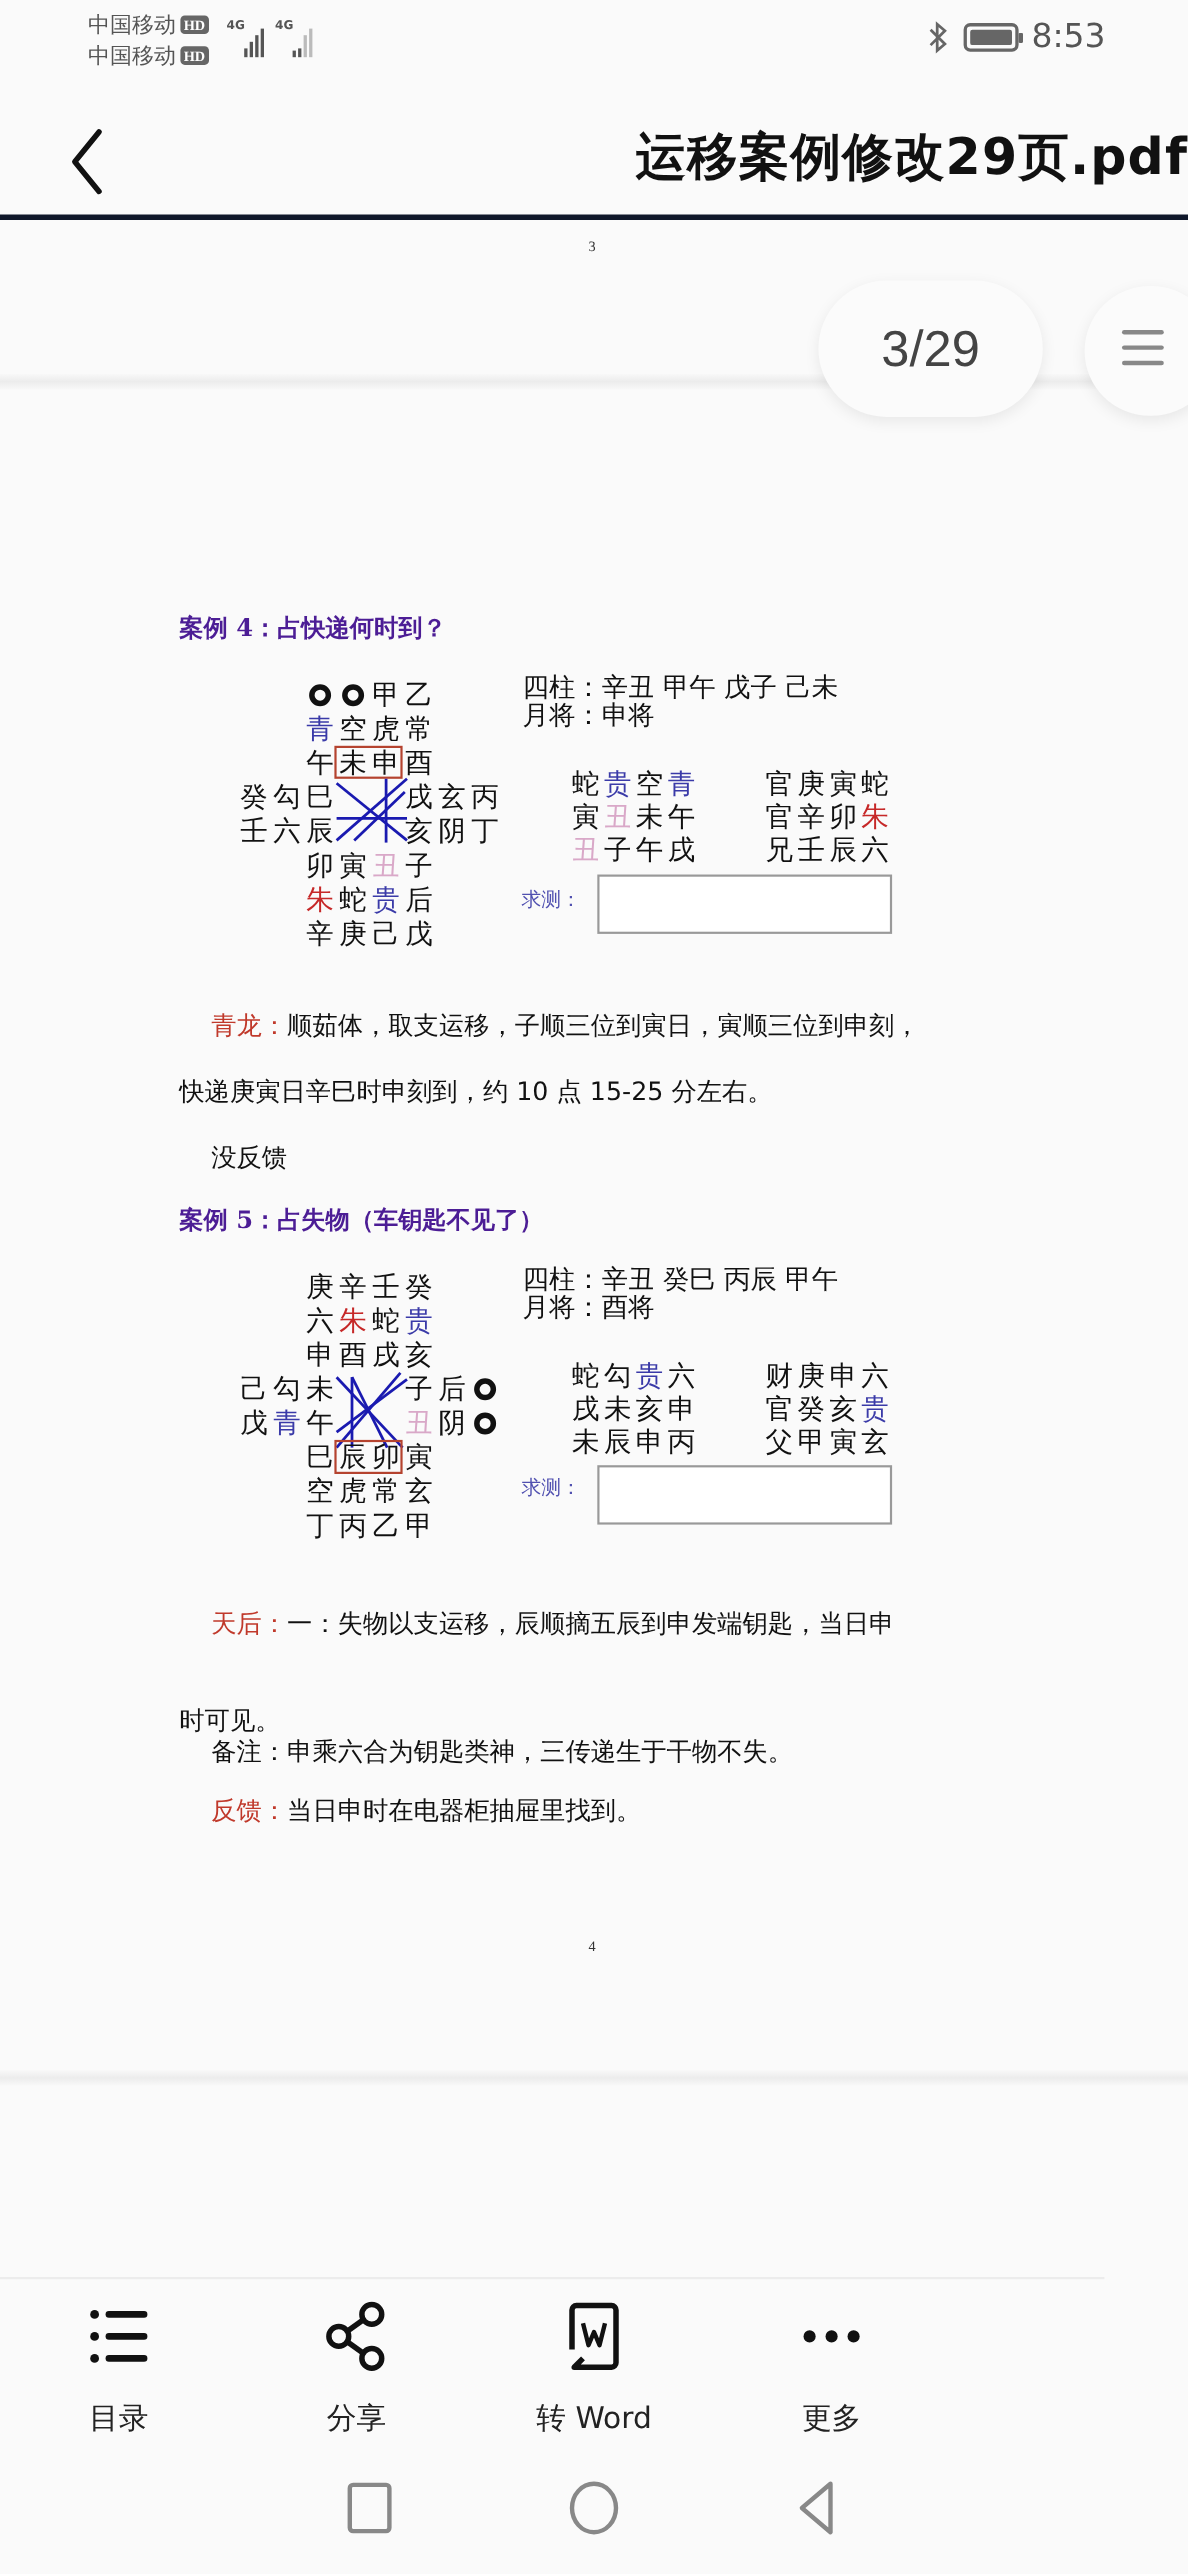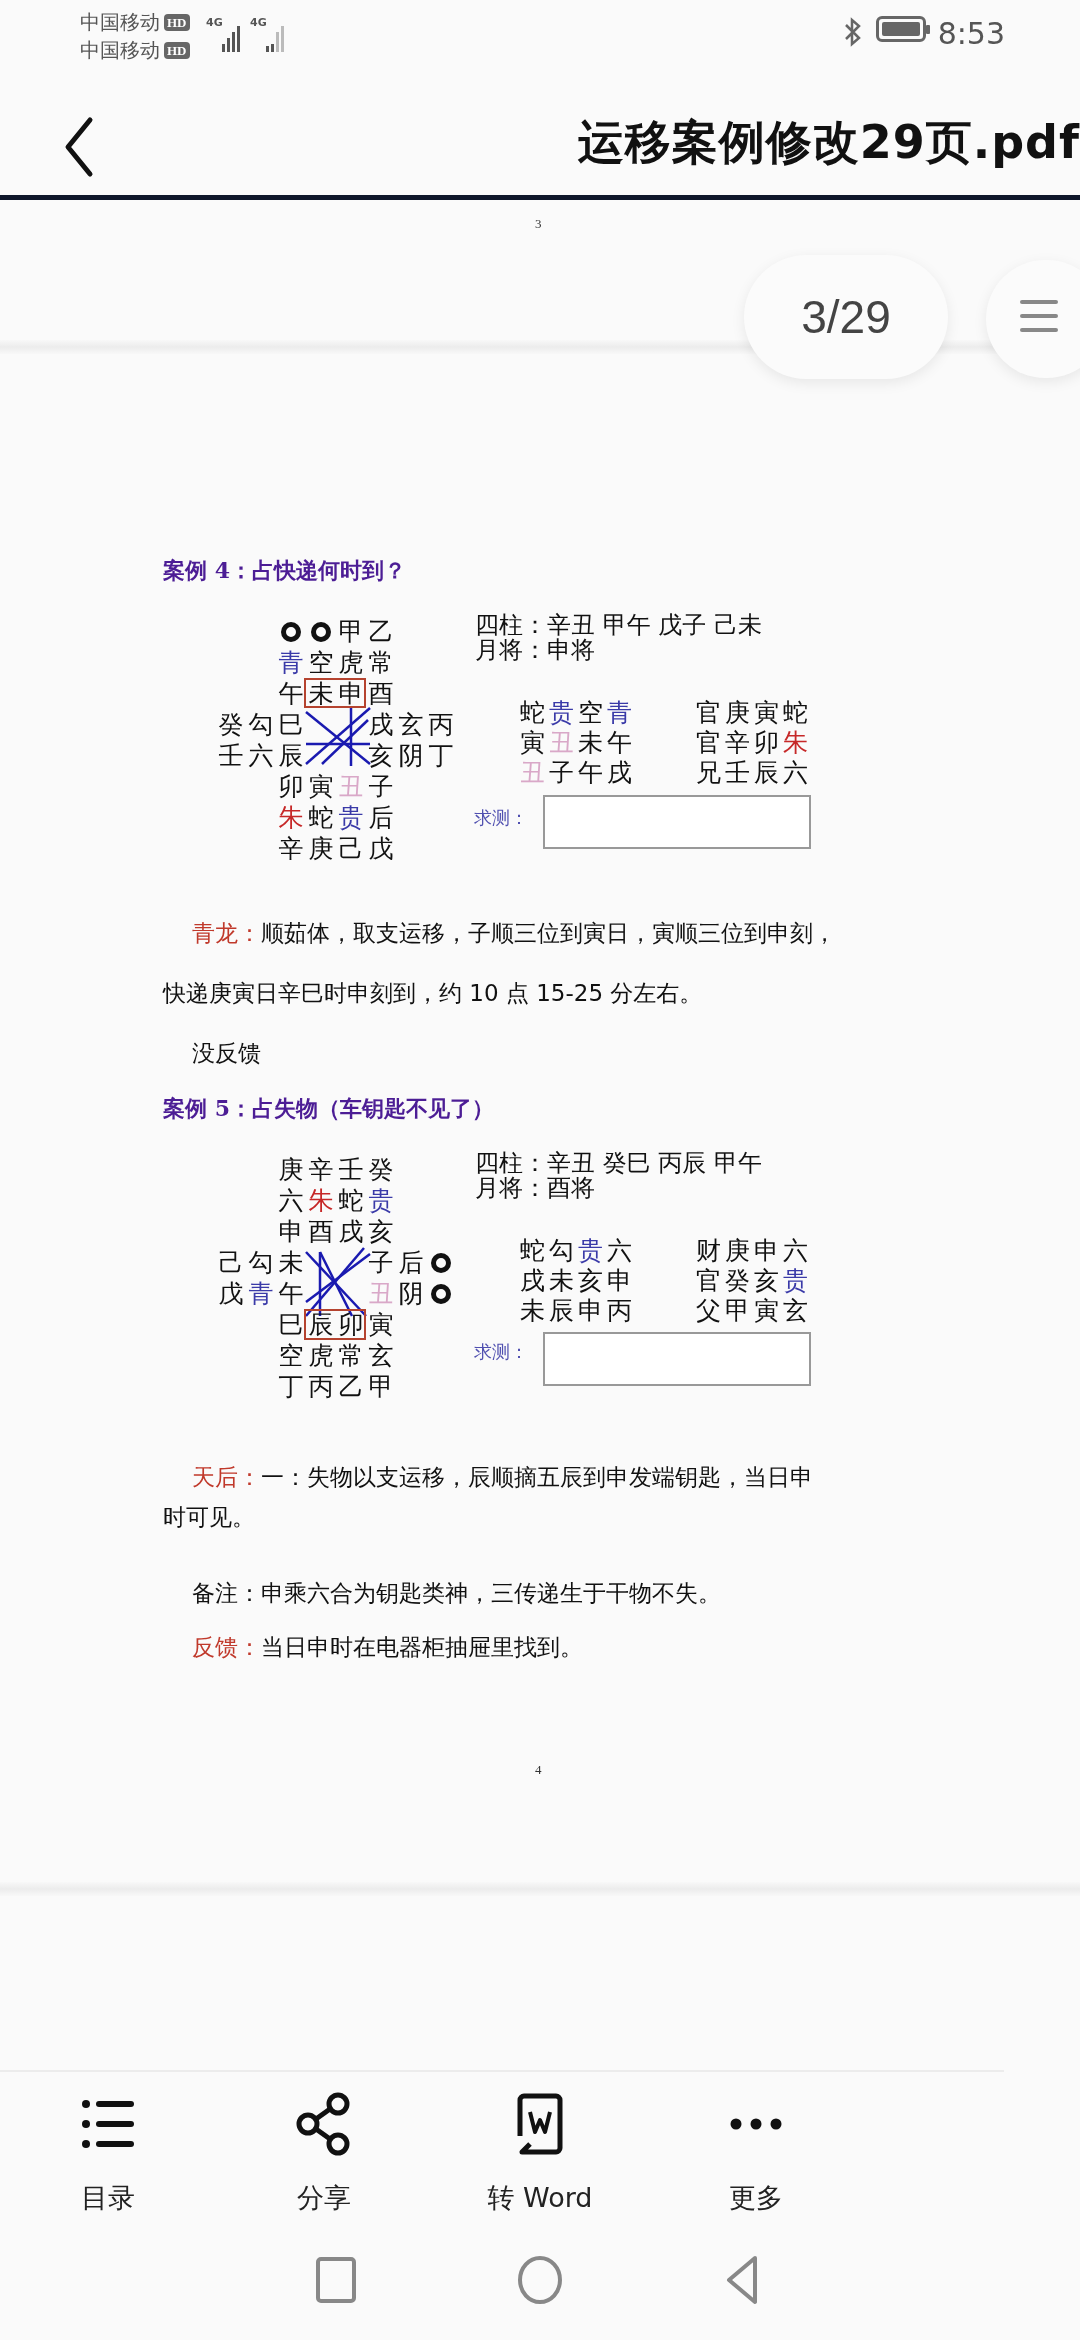--- a/index.html
+++ b/index.html
@@ -9,21 +9,21 @@
   
   .status-bar { position: absolute; left: 0; top: 0; width: 1080px; height: 75px; }
   .carriers { position: absolute; left: 80px; top: 8px; font-size: 20px; color: #555; line-height: 28px; }
   .carrier-row { display: flex; align-items: center; gap: 4px; }
   .hd-badge { display: inline-block; background: #666; color: #fff; font-size: 13px; font-weight: bold; border-radius: 4px; padding: 0 3px; line-height: 17px; font-family: Liberation Serif, serif; }
   .signals { position: absolute; left: 208px; top: 20px; display: flex; gap: 12px; align-items: flex-end; }
   .signal { display: flex; align-items: flex-end; gap: 2px; height: 32px; position: relative; }
   .signal .lbl { position: absolute; left: -2px; top: -4px; font-size: 11px; color: #555; font-weight: bold; }
   .signal .bar { width: 3px; background: #555; }
   .signal .bar.dim { background: #bbb; }
-  .status-right { position: absolute; right: 75px; top: 16px; display: flex; align-items: flex-start; gap: 12px; font-size: 30px; color: #555; }
+  .status-right { position: absolute; right: 75px; top: 16px; display: flex; align-items: center; gap: 12px; font-size: 30px; color: #555; }
   .battery { width: 50px; height: 26px; border: 3px solid #666; border-radius: 6px; position: relative; padding: 3px; }
   .battery::after { content: ""; position: absolute; right: -7px; top: 6px; width: 4px; height: 9px; background: #666; border-radius: 1px; }
   .battery .fill { width: 100%; height: 100%; background: #666; border-radius: 2px; }
 
   
   .header { position: absolute; left: 0; top: 90px; width: 1080px; height: 110px; display: flex; align-items: center; justify-content: flex-end; border-bottom: 5px solid #0f172a; }
   .back-btn { position: absolute; left: 56px; top: 22px; width: 50px; height: 70px; }
   .title { font-size: 46px; font-weight: bold; color: #111; letter-spacing: 1px; }
 
   
@@ -371,21 +371,21 @@
         <span class="cell">父</span>
         <span class="cell">甲</span>
         <span class="cell">寅</span>
         <span class="cell">玄</span>
       </div>
   </div>
   <div class="qiuce-label" style="left:474px;top:1140px">求测：</div>
   <div class="qiuce-box" style="left:543px;top:1132px"></div>
 
   <div class="para" style="left:192px;top:1262px"><span class="label-red">天后：</span><span>一：失物以支运移，辰顺摘五辰到申发端钥匙，当日申</span></div>
-  <div class="para" style="left:163px;top:1302px">时可见。</div>
+  <div class="para" style="left:163px;top:1350px">时可见。</div>
   <div class="para" style="left:192px;top:1378px">备注：申乘六合为钥匙类神，三传递生于干物不失。</div>
   <div class="para" style="left:192px;top:1432px"><span class="label-red">反馈：</span><span>当日申时在电器柜抽屉里找到。</span></div>
 
   <div class="page-num" style="left:535px;top:1562px">4</div>
   <div class="page-divider" style="top:1682px"></div>
 </div>
 
 <div class="toolbar">
   <div class="tool">
     <svg viewBox="0 0 64 64">

